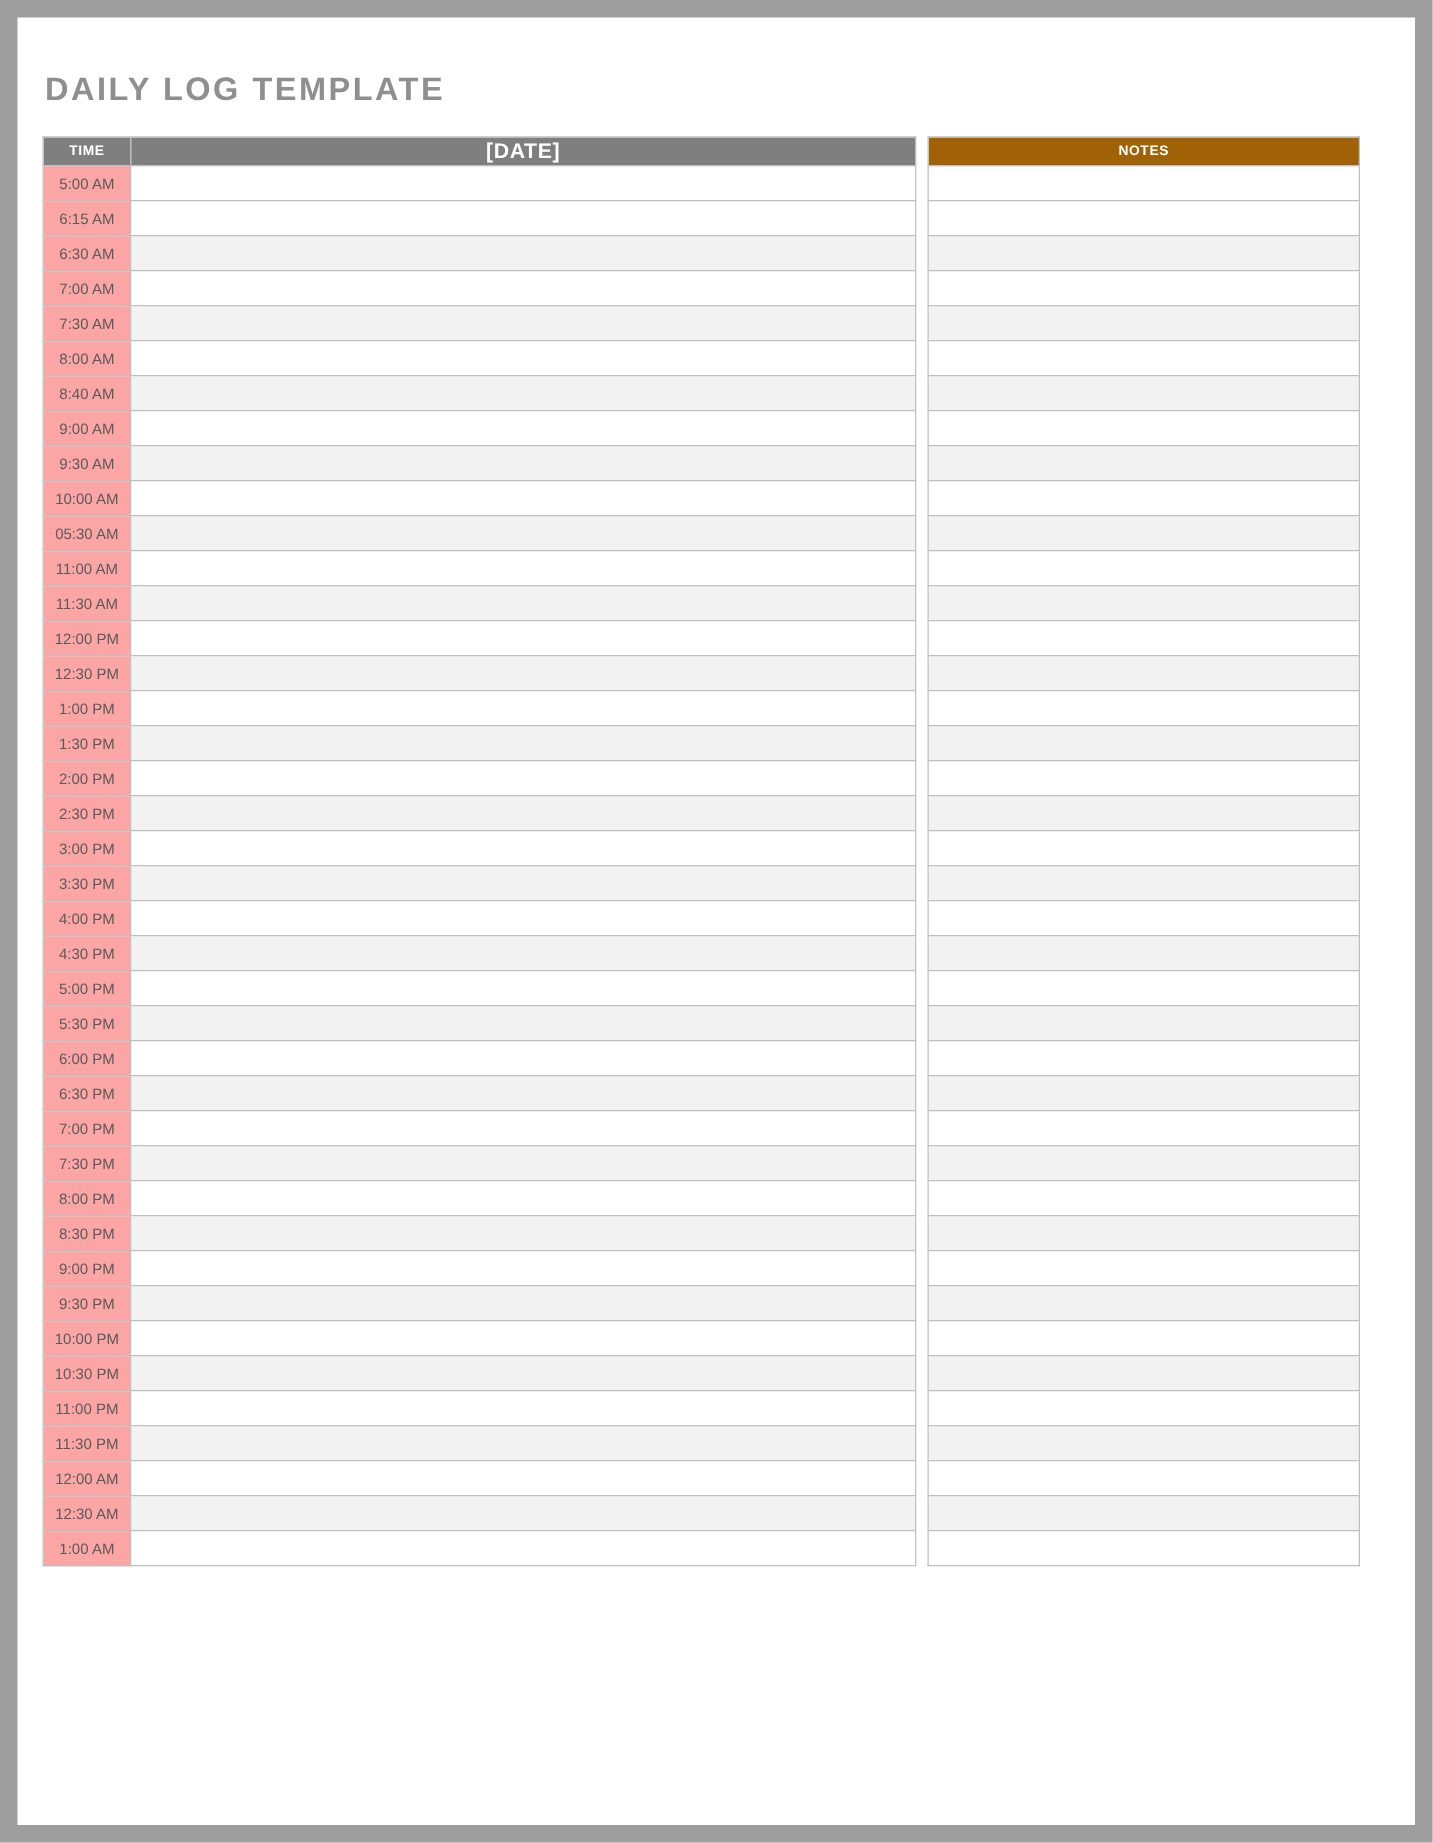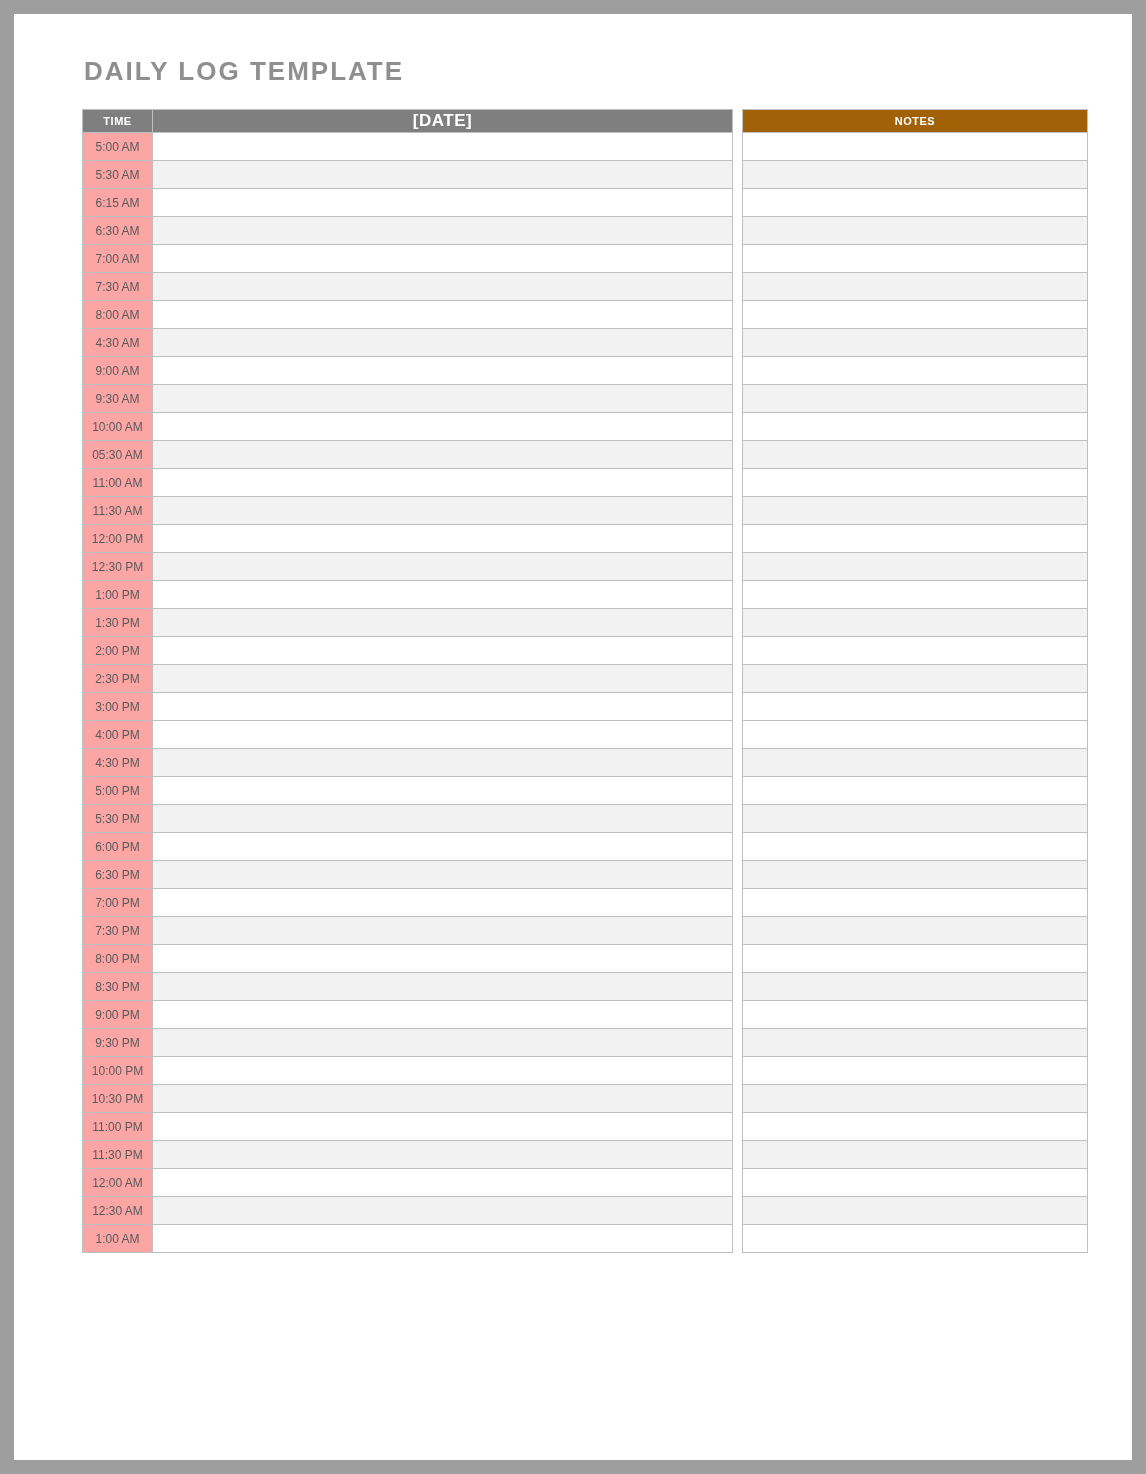--- a/index.html
+++ b/index.html
@@ -14,21 +14,21 @@
   .outer-frame {
     background: #9e9e9e;
     padding: 14px;
     width: 1146px;
     height: 1474px;
   }
   .page {
     background: #ffffff;
     width: 100%;
     height: 100%;
-    padding: 42px 44px 30px 68px;
+    padding: 42px 44px 30px 20px;
   }
   .title {
     font-size: 26px;
     font-weight: 700;
     letter-spacing: 2px;
     color: #8f8f8f;
     margin: 0 0 22px 2px;
     text-transform: uppercase;
   }
   table.log {
@@ -115,26 +115,20 @@
           <th class="head-notes">NOTES</th>
         </tr>
       </thead>
       <tbody id="log-body">
           <tr class="odd">
             <td class="time-cell">5:00 AM</td>
             <td class="entry-cell"></td>
             <td class="gap"></td>
             <td class="notes-cell"></td>
           </tr>
-          <tr class="even">
-            <td class="time-cell">5:30 AM</td>
-            <td class="entry-cell"></td>
-            <td class="gap"></td>
-            <td class="notes-cell"></td>
-          </tr>
           <tr class="odd">
             <td class="time-cell">6:15 AM</td>
             <td class="entry-cell"></td>
             <td class="gap"></td>
             <td class="notes-cell"></td>
           </tr>
           <tr class="even">
             <td class="time-cell">6:30 AM</td>
             <td class="entry-cell"></td>
             <td class="gap"></td>
@@ -152,21 +146,21 @@
             <td class="gap"></td>
             <td class="notes-cell"></td>
           </tr>
           <tr class="odd">
             <td class="time-cell">8:00 AM</td>
             <td class="entry-cell"></td>
             <td class="gap"></td>
             <td class="notes-cell"></td>
           </tr>
           <tr class="even">
-            <td class="time-cell">4:30 AM</td>
+            <td class="time-cell">8:40 AM</td>
             <td class="entry-cell"></td>
             <td class="gap"></td>
             <td class="notes-cell"></td>
           </tr>
           <tr class="odd">
             <td class="time-cell">9:00 AM</td>
             <td class="entry-cell"></td>
             <td class="gap"></td>
             <td class="notes-cell"></td>
           </tr>
@@ -231,20 +225,26 @@
             <td class="notes-cell"></td>
           </tr>
           <tr class="even">
             <td class="time-cell">2:30 PM</td>
             <td class="entry-cell"></td>
             <td class="gap"></td>
             <td class="notes-cell"></td>
           </tr>
           <tr class="odd">
             <td class="time-cell">3:00 PM</td>
+            <td class="entry-cell"></td>
+            <td class="gap"></td>
+            <td class="notes-cell"></td>
+          </tr>
+          <tr class="even">
+            <td class="time-cell">3:30 PM</td>
             <td class="entry-cell"></td>
             <td class="gap"></td>
             <td class="notes-cell"></td>
           </tr>
           <tr class="odd">
             <td class="time-cell">4:00 PM</td>
             <td class="entry-cell"></td>
             <td class="gap"></td>
             <td class="notes-cell"></td>
           </tr>

